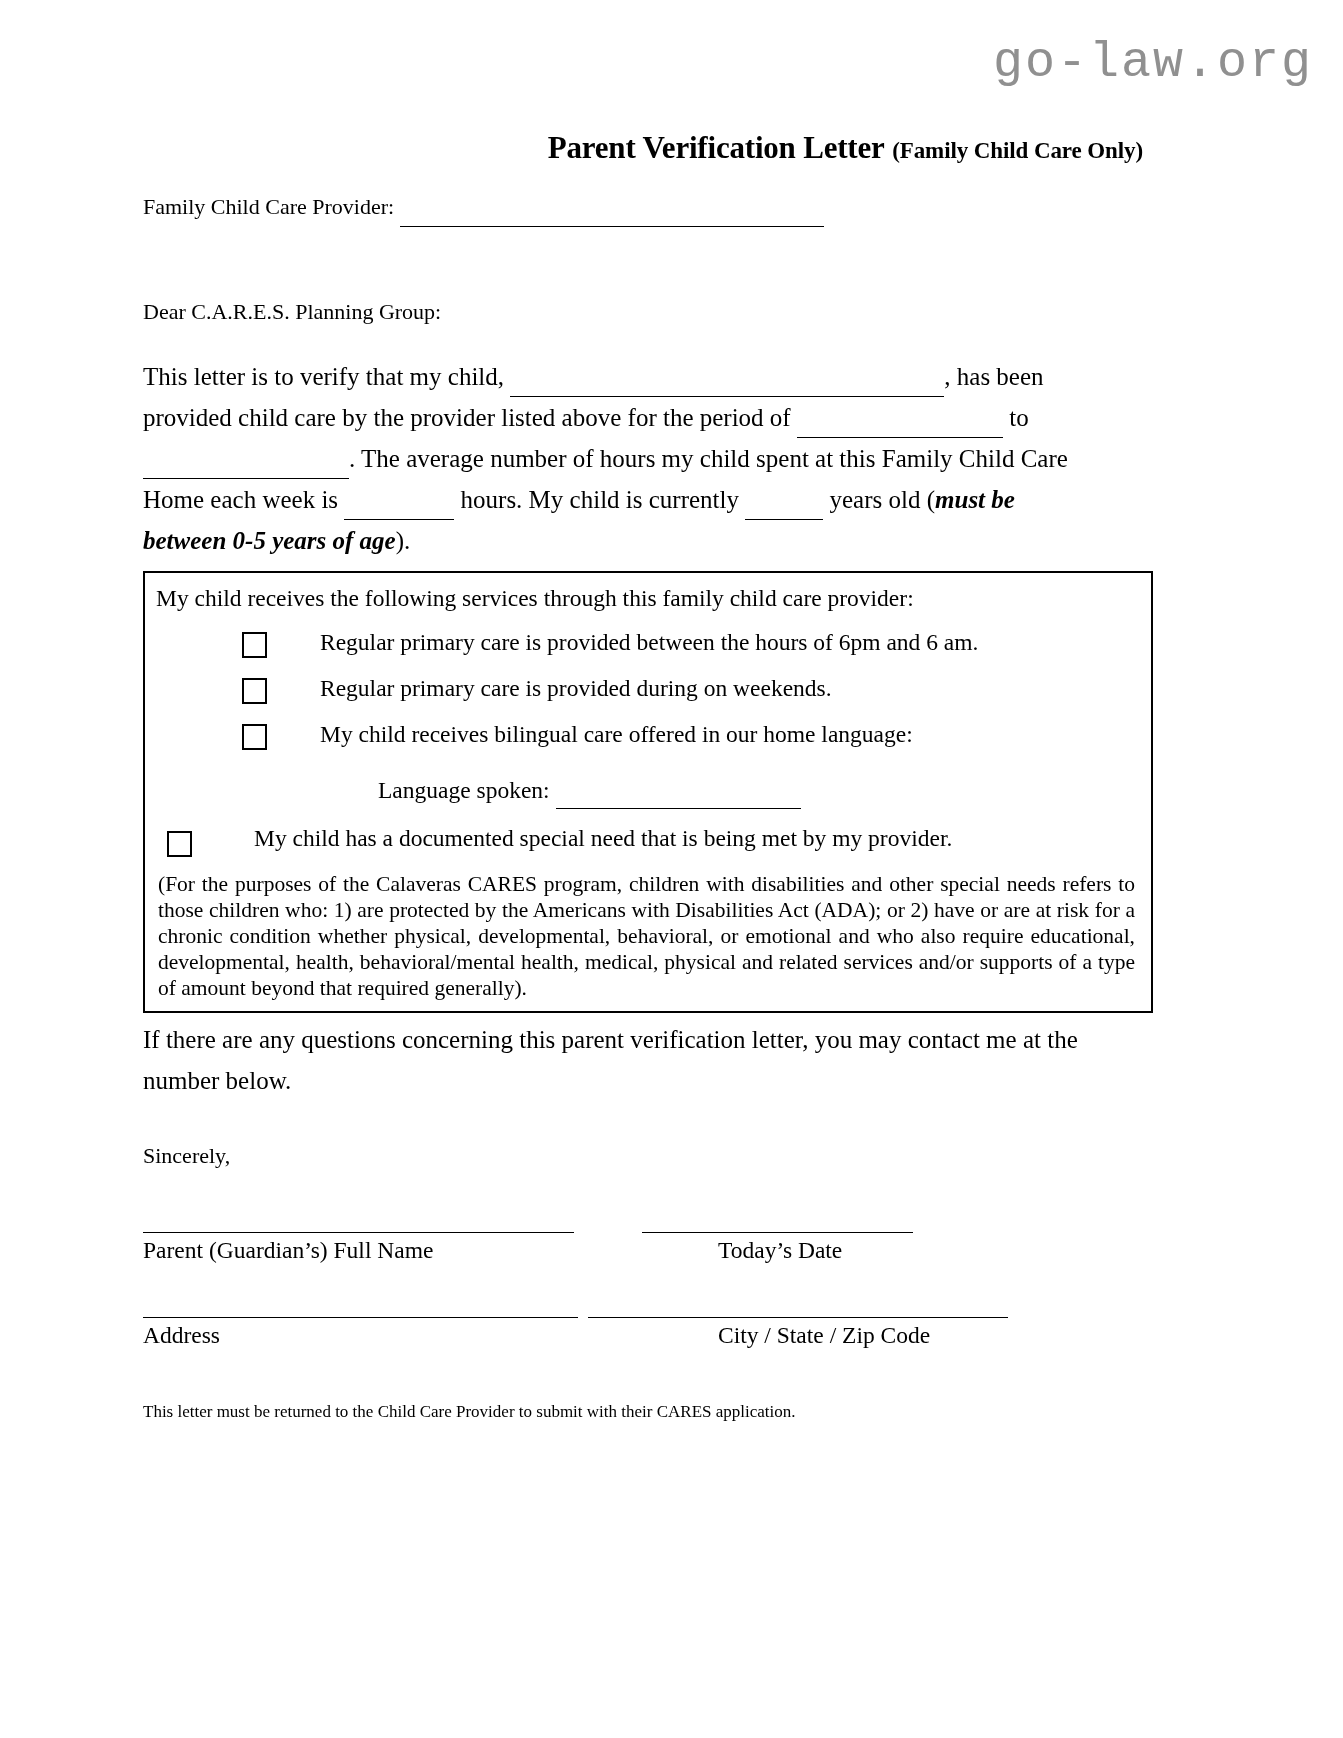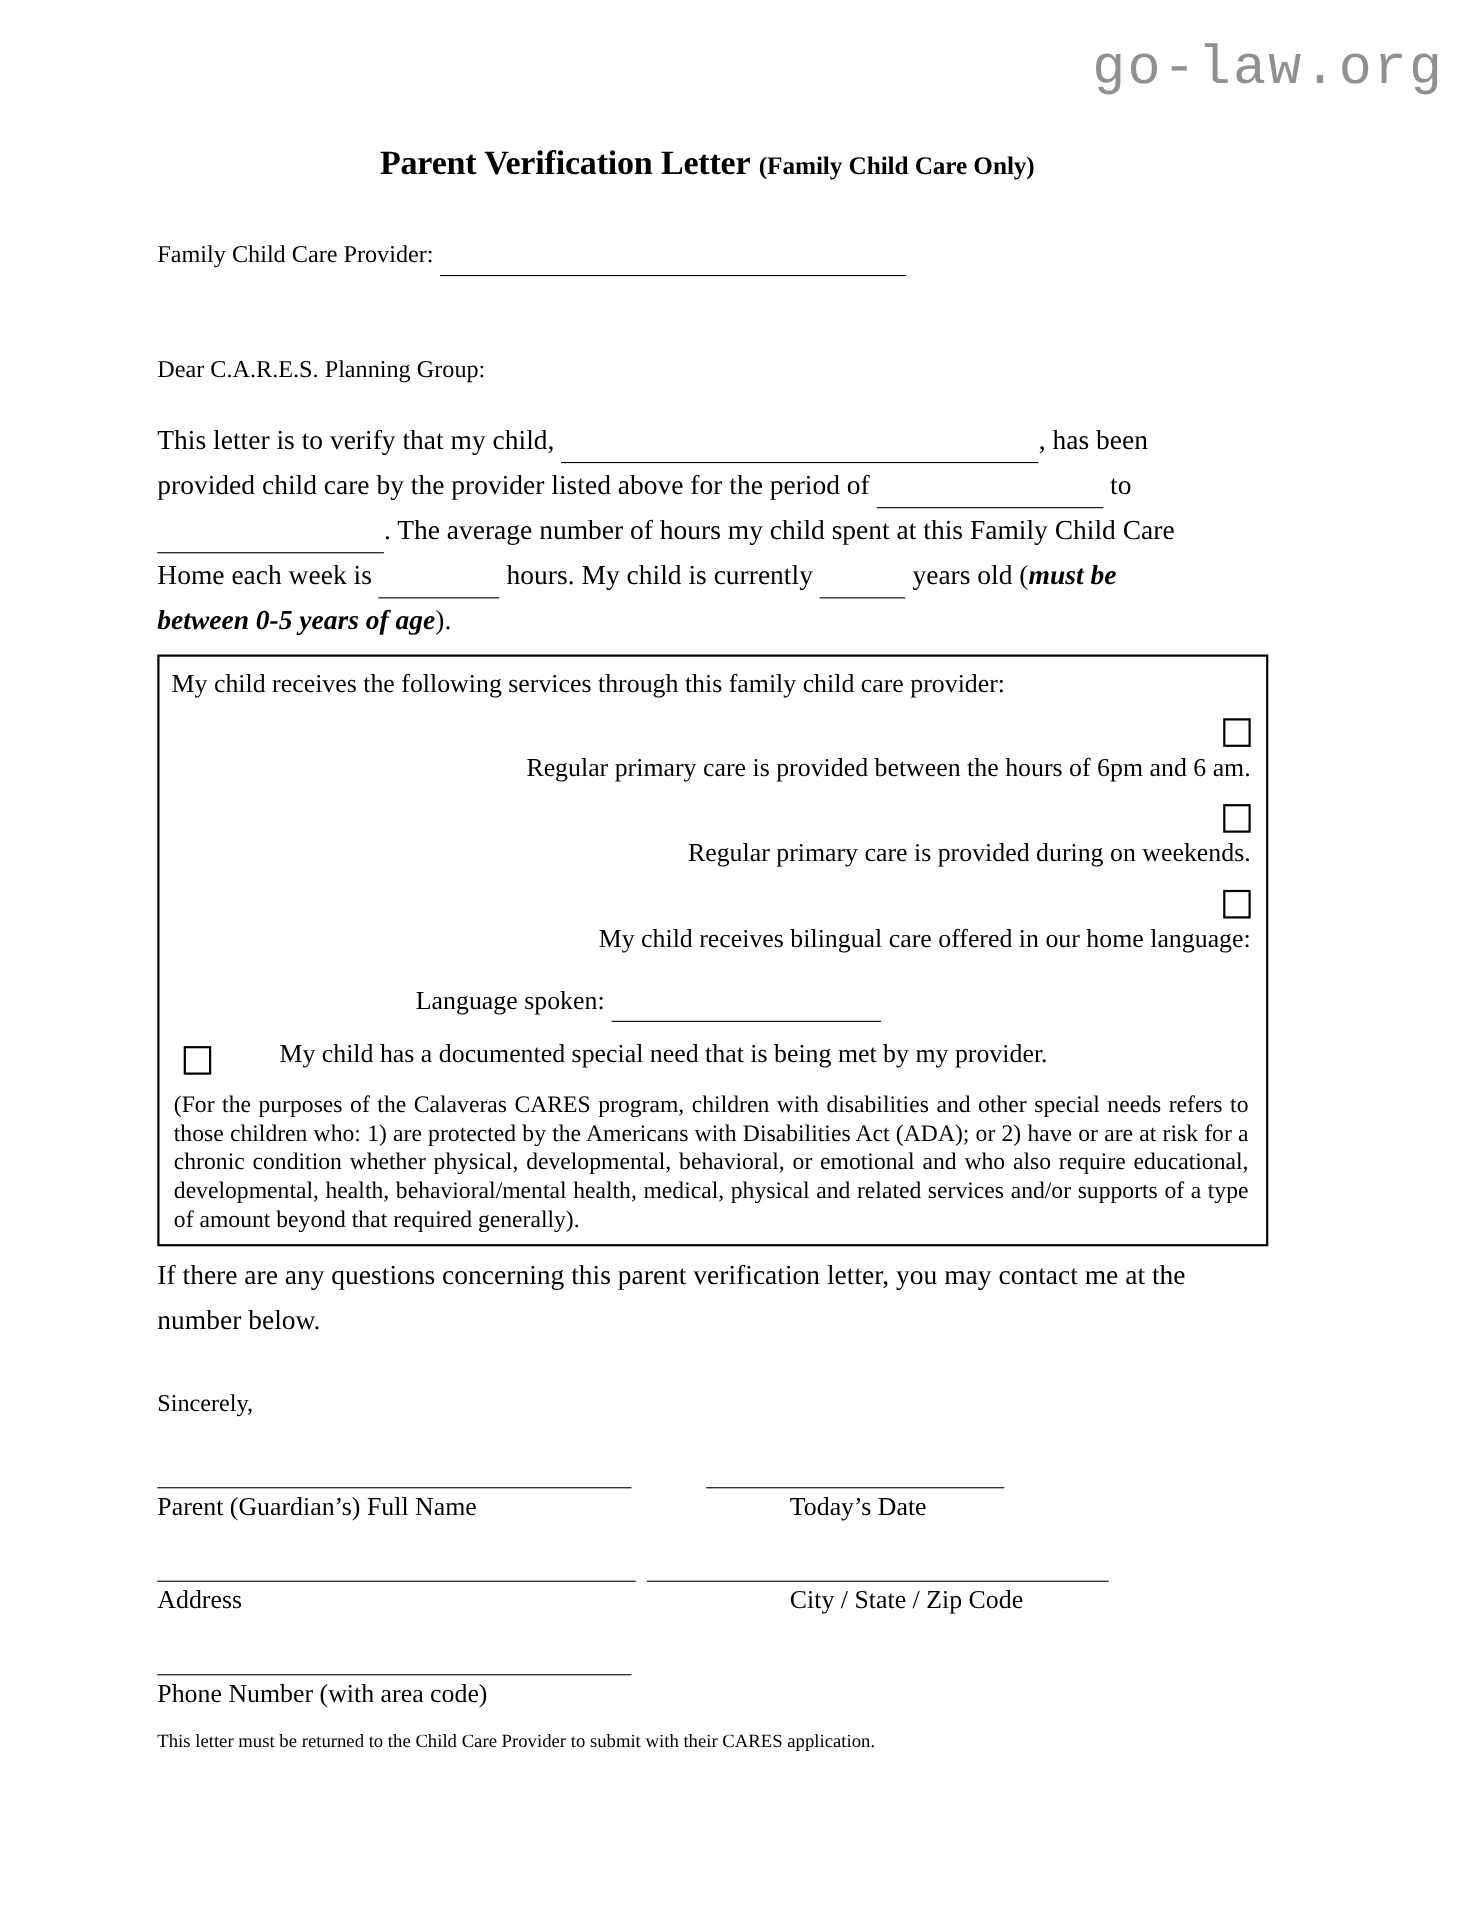--- a/index.html
+++ b/index.html
@@ -38,22 +38,22 @@
 
   .content {
     position: absolute;
     left: 143px;
     top: 130px;
     width: 1055px;
   }
 
   
   .doc-title {
-    text-align: center;
-    margin: 0 0 44px 0;
+    text-align: right;
+    margin: 0 0 20px 0;
     padding-right: 55px;
     font-size: 0;
     white-space: nowrap;
   }
   .doc-title .title-main {
     font-size: 31px;
     font-weight: bold;
     letter-spacing: -0.2px;
   }
   .doc-title .title-sub {
@@ -106,24 +106,23 @@
     box-sizing: border-box;
     width: 1010px;
   }
   .box-heading {
     font-size: 23.5px;
     line-height: 38px;
     margin-bottom: 6px;
   }
   .check-row {
     display: flex;
-    align-items: flex-end;
+    align-items: center;
     margin-left: 86px;
     margin-bottom: 8px;
-    flex-direction: column;
   }
   .check-row:last-of-type { margin-bottom: 0; }
   .checkbox {
     width: 25px;
     height: 26px;
     border: 2px solid #000;
     box-sizing: border-box;
     flex: 0 0 auto;
     margin-top: 6px;
     background: #fff;
@@ -300,25 +299,17 @@
         <span class="rule" style="width:420px"></span>
       </div>
       <div class="sig-label-row">
         <span style="width:575px">Address</span>
         <span>City / State / Zip Code</span>
       </div>
     </div>
 
     <div class="spacer-34"></div>
 
-    <div class="sig-block">
-      <div class="sig-rule-row">
-        <span class="rule" style="width:431px"></span>
-      </div>
-      <div class="sig-label-row">
-        <span>Phone Number (with area code)</span>
-      </div>
-    </div>
 
     <div class="footer-note">This letter must be returned to the Child Care Provider to submit with their CARES application.</div>
 
   </div>
 </div>
 
 </body></html>

